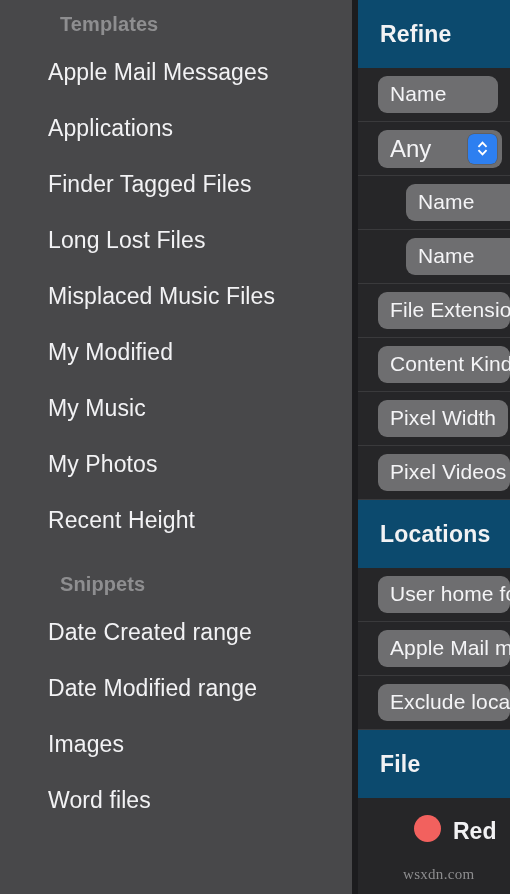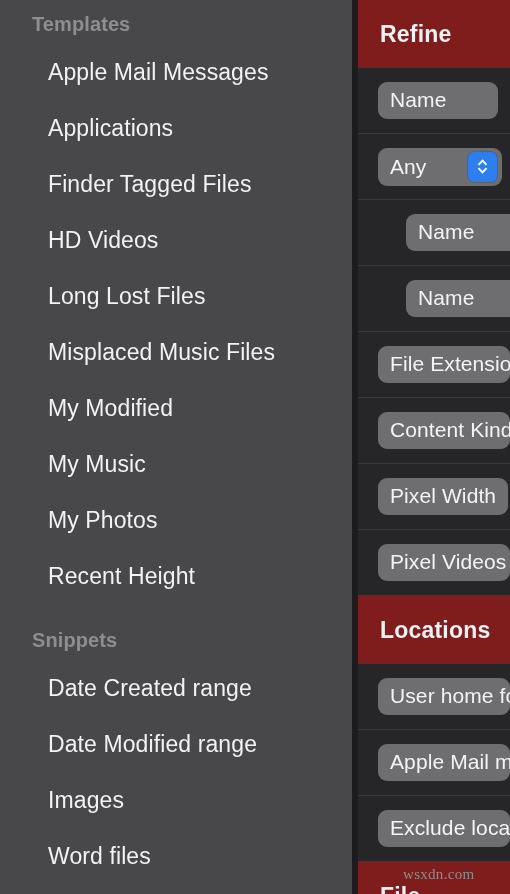--- a/index.html
+++ b/index.html
@@ -35,20 +35,21 @@
   .sb-group { display: block; }
   .sb-header {
     color: #8e8e90;
     font-size: 20px;
     font-weight: 700;
     letter-spacing: 0.1px;
     padding-left: 32px;
     height: 40px;
     line-height: 40px;
     white-space: nowrap;
+    margin-left: 28px;
   }
   .sb-item {
     color: #f2f2f4;
     font-size: 23px;
     font-weight: 400;
     padding-left: 48px;
     height: 56px;
     line-height: 56px;
     white-space: nowrap;
     letter-spacing: 0.1px;
@@ -67,37 +68,37 @@
   
   .panel {
     position: relative;
     width: 152px;
     flex: 0 0 152px;
     height: 894px;
     background: #262628;
     overflow: hidden;
   }
   .pn-section {
-    background: #7f1d1d;
+    background: #0c4a6e;
     height: 68px;
     display: flex;
     align-items: center;
     padding-left: 22px;
     box-sizing: border-box;
   }
   .pn-section-label {
     color: #f2f2f4;
     font-size: 23px;
     font-weight: 700;
     white-space: nowrap;
     letter-spacing: 0.2px;
   }
   .pn-row {
     position: relative;
-    height: 66px;
+    height: 54px;
     display: flex;
     align-items: center;
     box-sizing: border-box;
     border-bottom: 1px solid #3a3a3c;
     padding-left: 20px;
   }
   .pn-row.indent { padding-left: 48px; }
 
   .pill {
     background: #6e6e70;
@@ -119,21 +120,21 @@
     align-items: center;
     background: #6e6e70;
     border-radius: 9px;
     height: 38px;
     padding: 0 0 0 12px;
     min-width: 124px;
     box-sizing: border-box;
   }
   .popup-label {
     color: #f4f4f6;
-    font-size: 21px;
+    font-size: 24px;
     white-space: nowrap;
     padding-right: 10px;
   }
   .stepper {
     position: absolute;
     right: 5px;
     top: 4px;
     width: 29px;
     height: 30px;
     border-radius: 6px;
@@ -188,21 +189,20 @@
 <div class="screen">
 
   <div class="sidebar">
     <div class="sb-spacer-top"></div>
     <div id="sidebar-groups">
         <div class="sb-group">
           <div class="sb-header">Templates</div>
           <div class="sb-item">Apple Mail Messages</div>
           <div class="sb-item">Applications</div>
           <div class="sb-item">Finder Tagged Files</div>
-          <div class="sb-item">HD Videos</div>
           <div class="sb-item">Long Lost Files</div>
           <div class="sb-item">Misplaced Music Files</div>
           <div class="sb-item">My Modified</div>
           <div class="sb-item">My Music</div>
           <div class="sb-item">My Photos</div>
           <div class="sb-item">Recent Height</div>
         </div>
         <div class="sb-gap"></div>
         <div class="sb-group">
           <div class="sb-header">Snippets</div>

